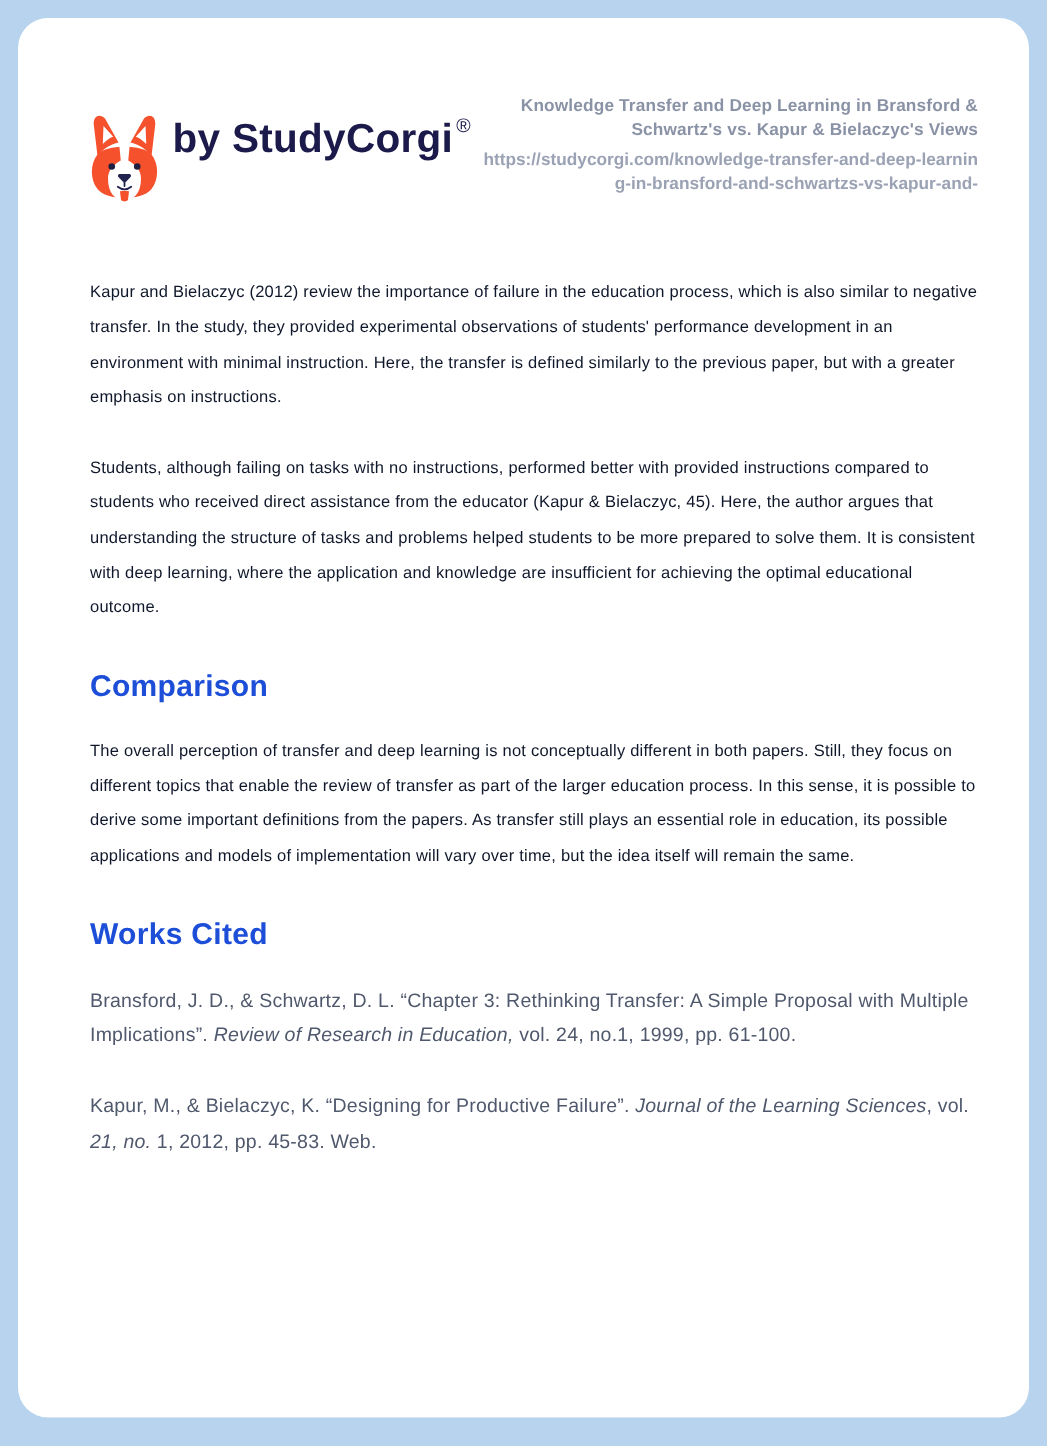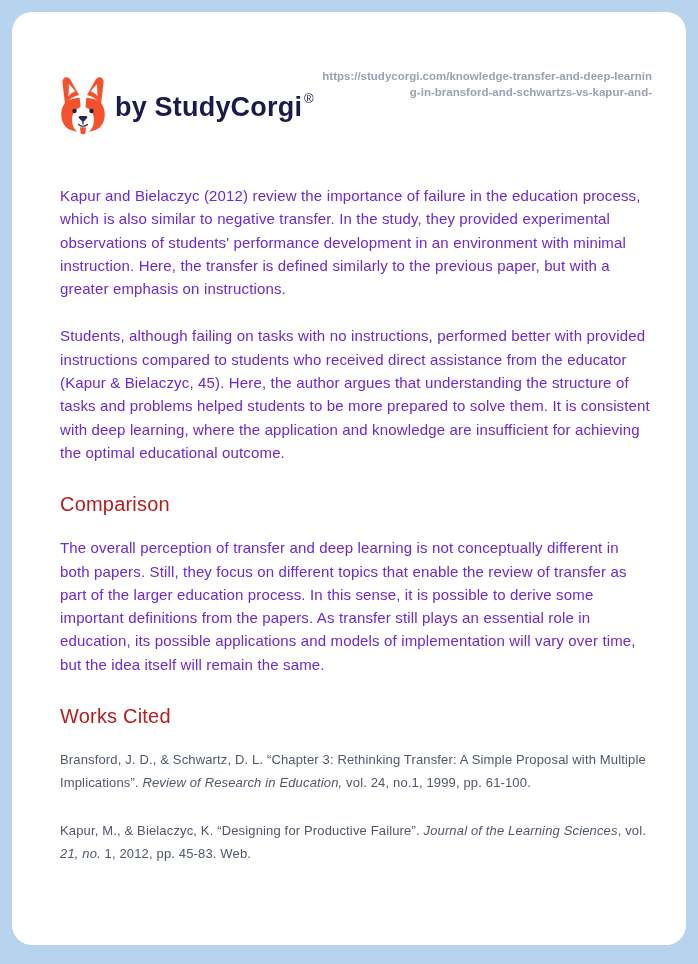--- a/index.html
+++ b/index.html
@@ -18,21 +18,20 @@
     padding: 52px 34px 0 48px;
   }
   
   .header {
     display: flex;
     justify-content: space-between;
     align-items: flex-start;
   }
   .brand {
     display: flex;
-    align-items: center;
     gap: 9px;
     margin-top: 12px;
   }
   .brand-logo { width: 46px; height: 62px; flex: 0 0 auto; }
   .brand-name {
     font-size: 27px;
     font-weight: 700;
     color: #1b1a4a;
     letter-spacing: 0.2px;
     white-space: nowrap;
@@ -59,31 +58,31 @@
     margin-top: 5px;
     font-size: 11.5px;
     line-height: 15.5px;
     font-weight: 700;
     color: #9aa2b4;
     word-break: break-all;
   }
   
   .article { margin-top: 46px; }
   .para {
-    font-size: 15px;
+    font-size: 11px;
     line-height: 23.3px;
-    color: #6d28d9;
+    color: #0f172a;
     letter-spacing: 0.15px;
     margin-bottom: 24px;
     max-width: 596px;
   }
   .section-heading {
     font-size: 20px;
-    font-weight: 400;
-    color: #b91c1c;
+    font-weight: 700;
+    color: #1d4ed8;
     letter-spacing: 0.2px;
     margin: 29px 0 20px 0;
   }
   .citation {
     font-size: 13px;
     line-height: 23.3px;
     color: #4f586c;
     letter-spacing: 0.15px;
     margin-bottom: 24px;
     max-width: 596px;
@@ -116,20 +115,21 @@
 
         <path d="M23 45.5 L23 48" stroke="#23234f" stroke-width="1.2" stroke-linecap="round" fill="none"></path>
         <path d="M18.5 48.5 Q23 52 27.5 48.5" stroke="#23234f" stroke-width="1.2" stroke-linecap="round" fill="none"></path>
 
         <path d="M20 51.5 Q23 50.8 26 51.5 L25.3 57.5 Q23 59 20.7 57.5 Z" fill="#f4512c"></path>
       </svg>
       <div class="brand-name"><span>by StudyCorgi</span><span class="brand-reg">®</span></div>
     </div>
 
     <div class="doc-meta">
+      <div class="doc-title">Knowledge Transfer and Deep Learning in Bransford &amp; Schwartz's vs. Kapur &amp; Bielaczyc's Views</div>
       <div class="doc-url">https://studycorgi.com/knowledge-transfer-and-deep-learning-in-bransford-and-schwartzs-vs-kapur-and-</div>
     </div>
 
   </div>
 
   <div class="article">
 
     <p class="para">Kapur and Bielaczyc (2012) review the importance of failure in the education process, which is also similar to negative transfer. In the study, they provided experimental observations of students' performance development in an environment with minimal instruction. Here, the transfer is defined similarly to the previous paper, but with a greater emphasis on instructions.</p>
     <p class="para">Students, although failing on tasks with no instructions, performed better with provided instructions compared to students who received direct assistance from the educator (Kapur &amp; Bielaczyc, 45). Here, the author argues that understanding the structure of tasks and problems helped students to be more prepared to solve them. It is consistent with deep learning, where the application and knowledge are insufficient for achieving the optimal educational outcome.</p>
 

